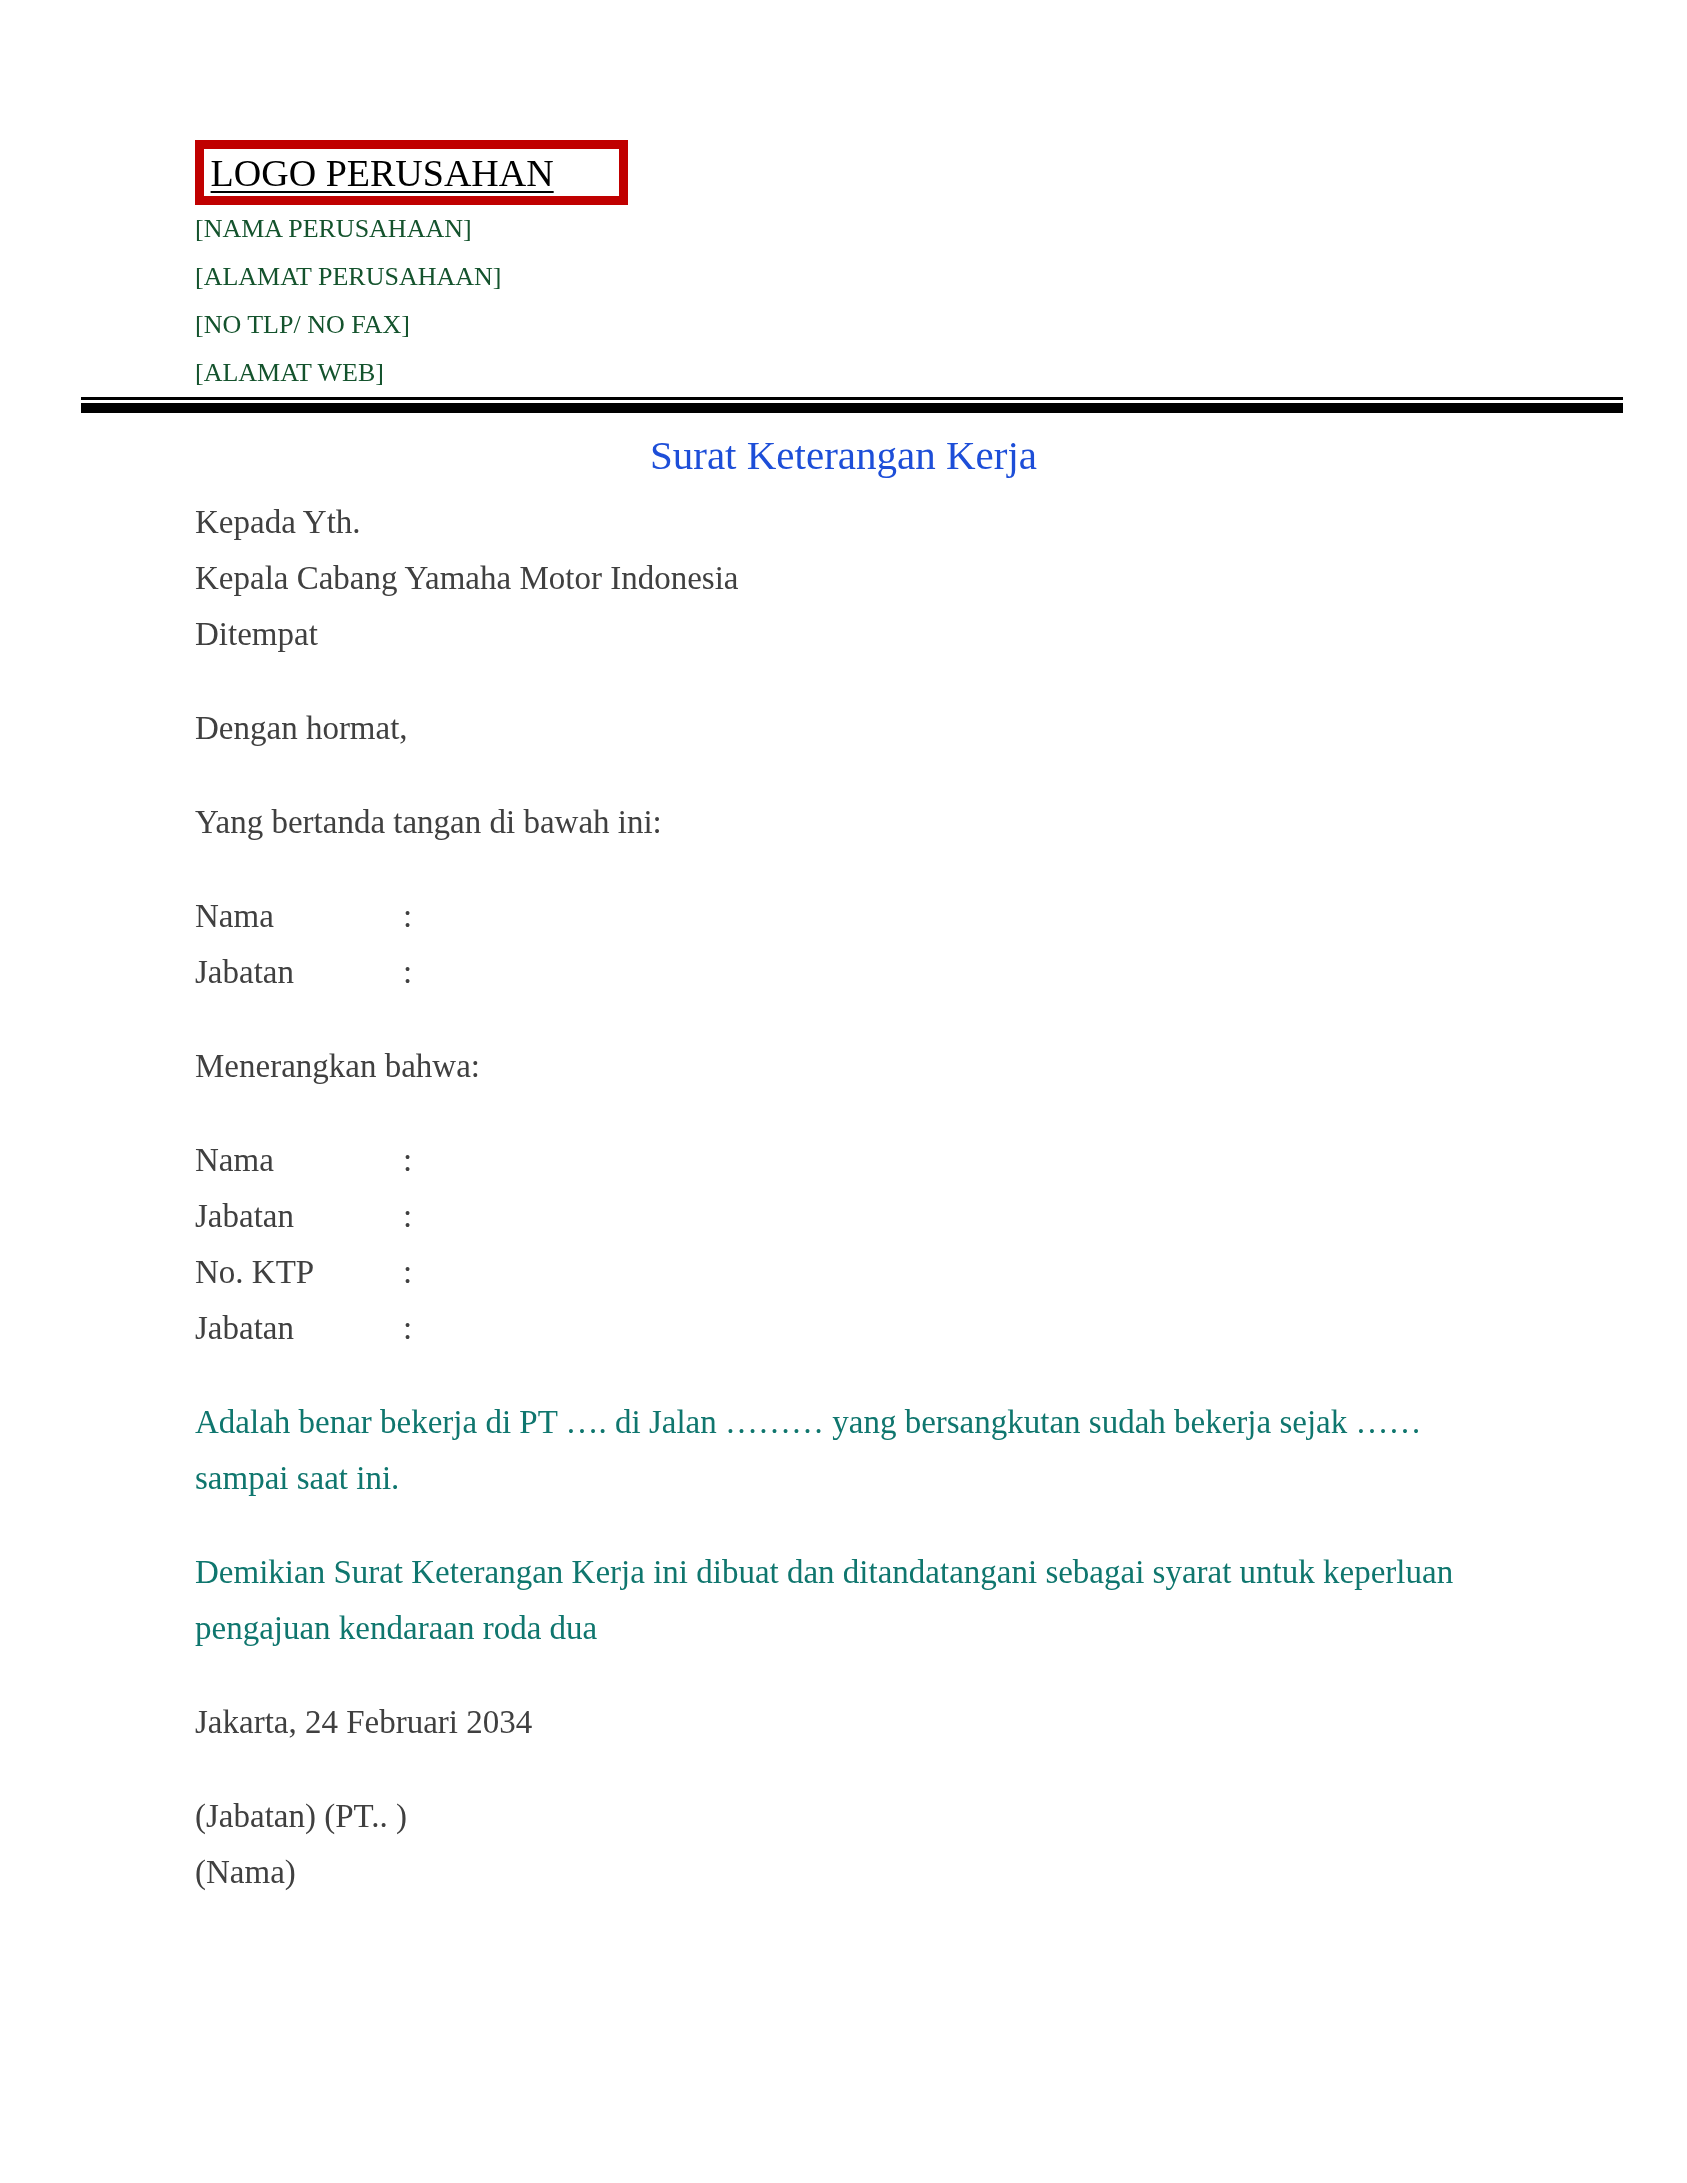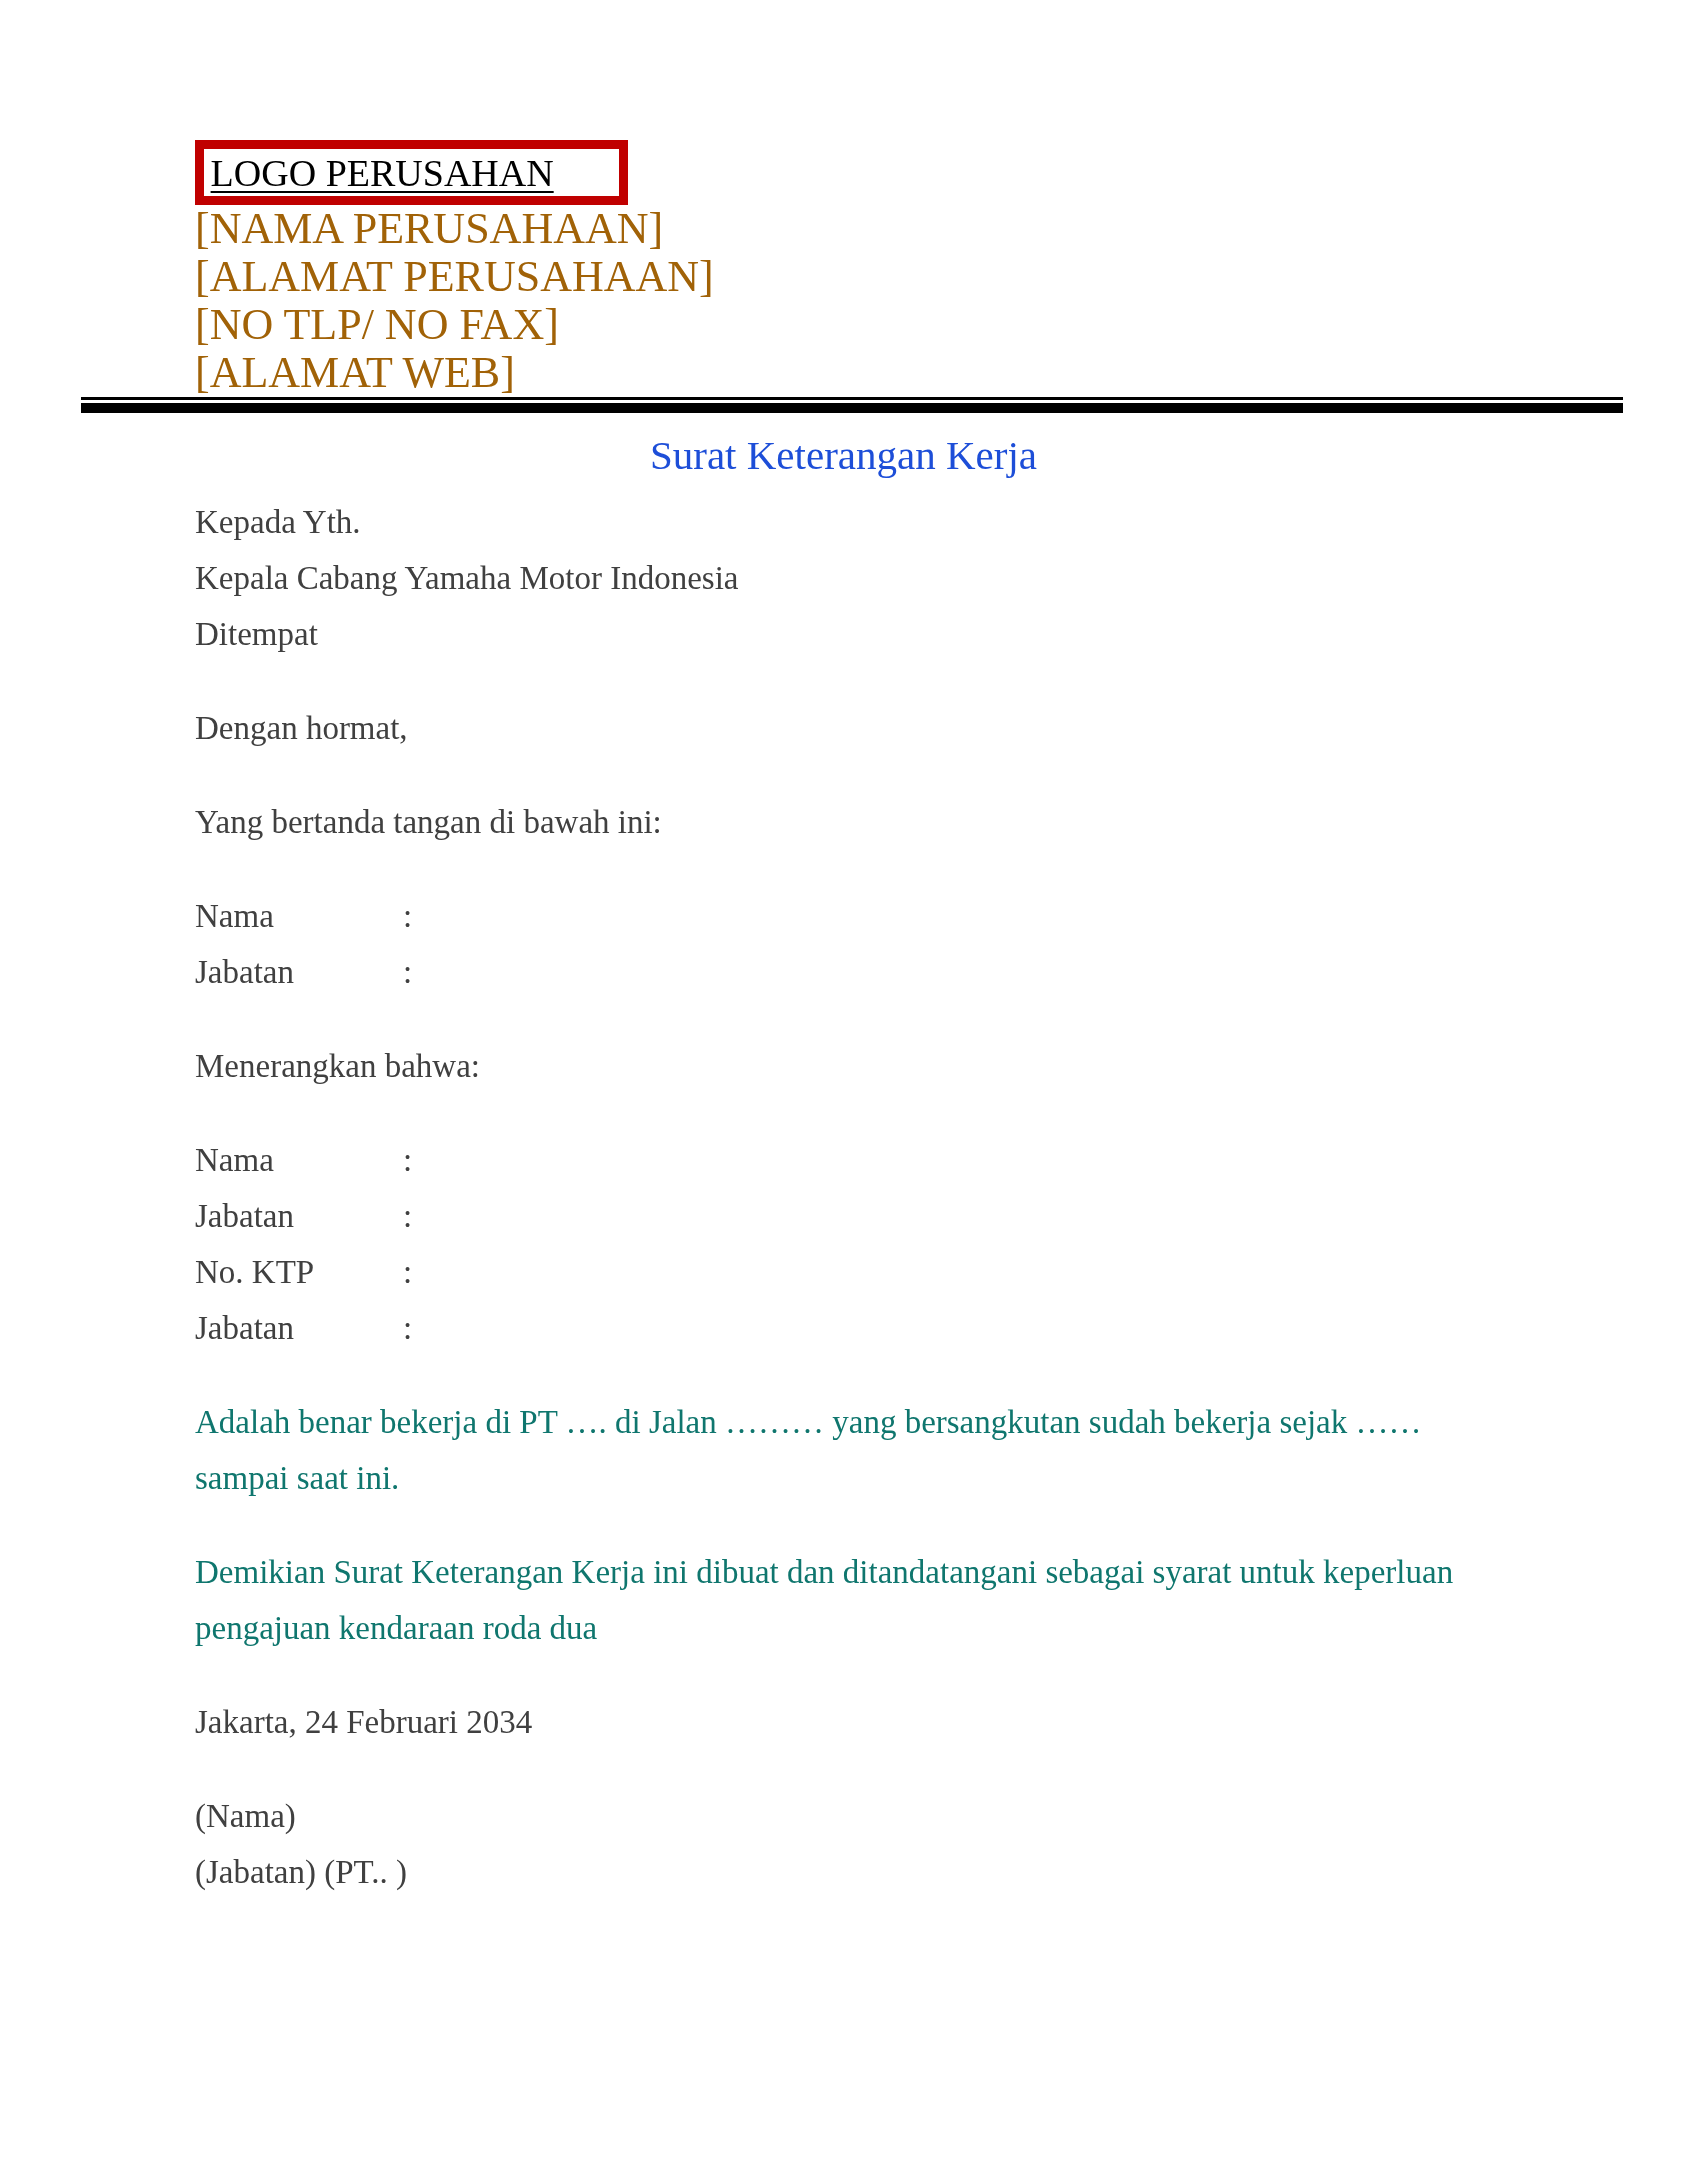--- a/index.html
+++ b/index.html
@@ -30,23 +30,23 @@
   .logo-text {
     font-size: 38px;
     line-height: 40px;
     color: #000000;
     text-decoration: underline;
     text-decoration-thickness: 2px;
     text-underline-offset: 4.6px;
     white-space: nowrap;
   }
   .lh-line {
-    font-size: 44px;
+    font-size: 26px;
     line-height: 48px;
-    color: #a16207;
+    color: #14532d;
     white-space: nowrap;
   }
 
   
   .double-rule {
     margin-left: -114px;
     width: 1542px;
     border-top: 3.3px solid #000000;
   }
   .double-rule .thick {
@@ -152,19 +152,19 @@
 
     <section class="group">
       <div class="para">Demikian Surat Keterangan Kerja ini dibuat dan ditandatangani sebagai syarat untuk keperluan pengajuan kendaraan roda dua</div>
     </section>
 
     <section class="group">
       <div class="line">Jakarta, 24 Februari 2034</div>
     </section>
 
     <section class="group">
+      <div class="line">(Jabatan) (PT.. )</div>
       <div class="line">(Nama)</div>
-      <div class="line">(Jabatan) (PT.. )</div>
     </section>
 
   </main>
 </div>
 
 
 </body></html>

